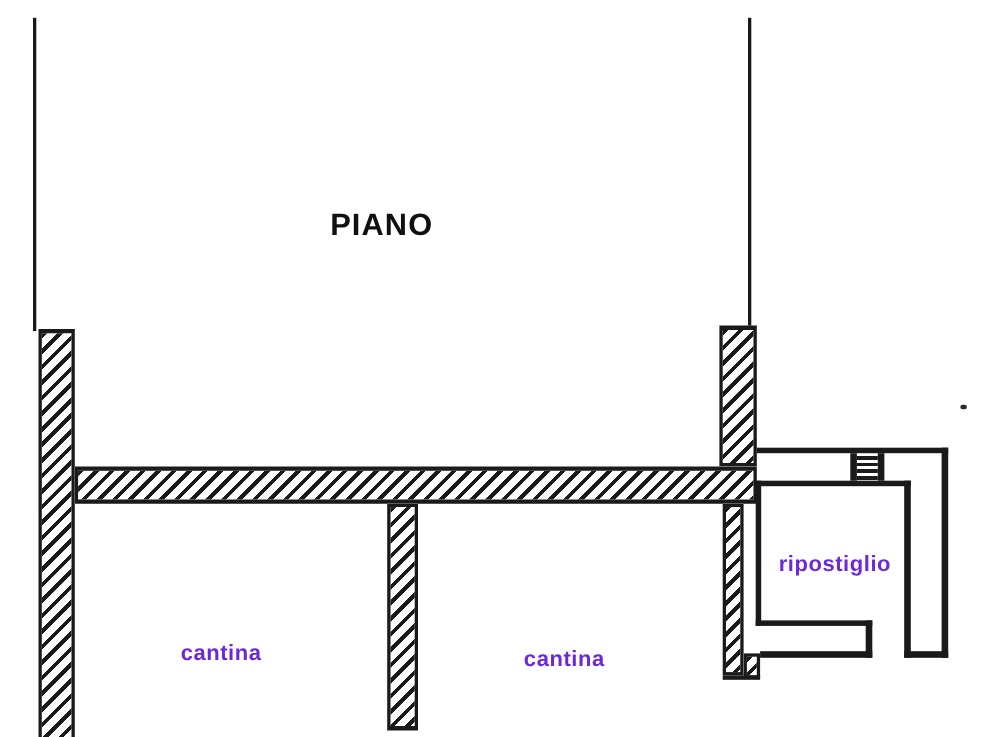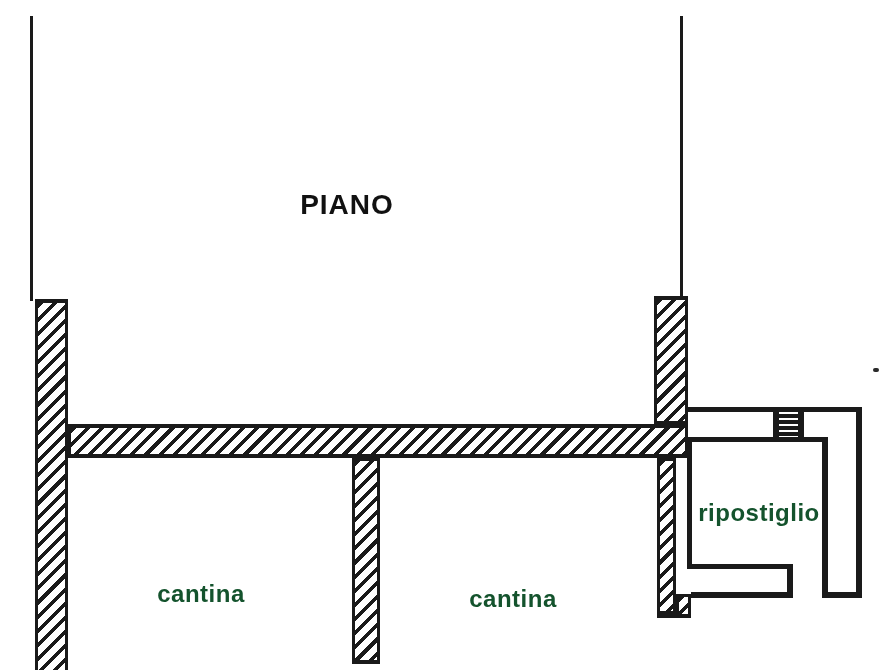--- a/index.html
+++ b/index.html
@@ -77,23 +77,23 @@
     color: #111111;
     font-weight: bold;
     font-size: 28px;
     line-height: 35px;
     letter-spacing: 1px;
     white-space: nowrap;
   }
   .room-label {
     position: absolute;
     transform: translateX(-50%);
-    color: #14532d;
+    color: #6d28d9;
     font-weight: bold;
-    font-size: 24px;
+    font-size: 20px;
     line-height: 24px;
     letter-spacing: 0.5px;
     white-space: nowrap;
   }
   #label-cantina-left  { left: 201px; top: 566px; }
   #label-cantina-right { left: 513px; top: 571px; }
   #label-ripostiglio   { left: 759px; top: 485px; }
 </style>
 </head>
 <body>

